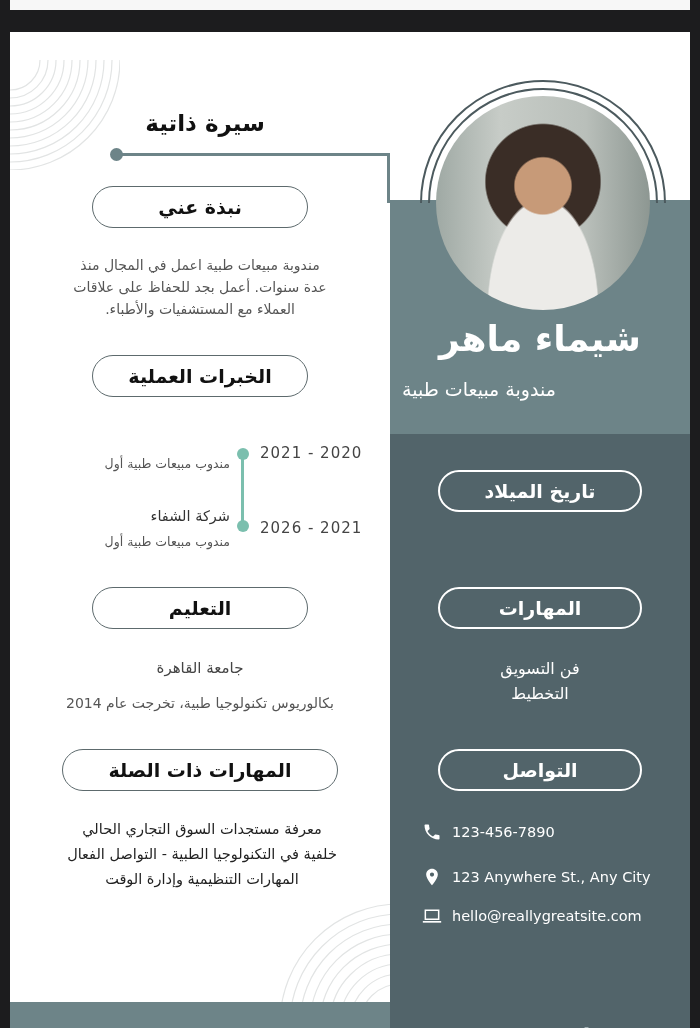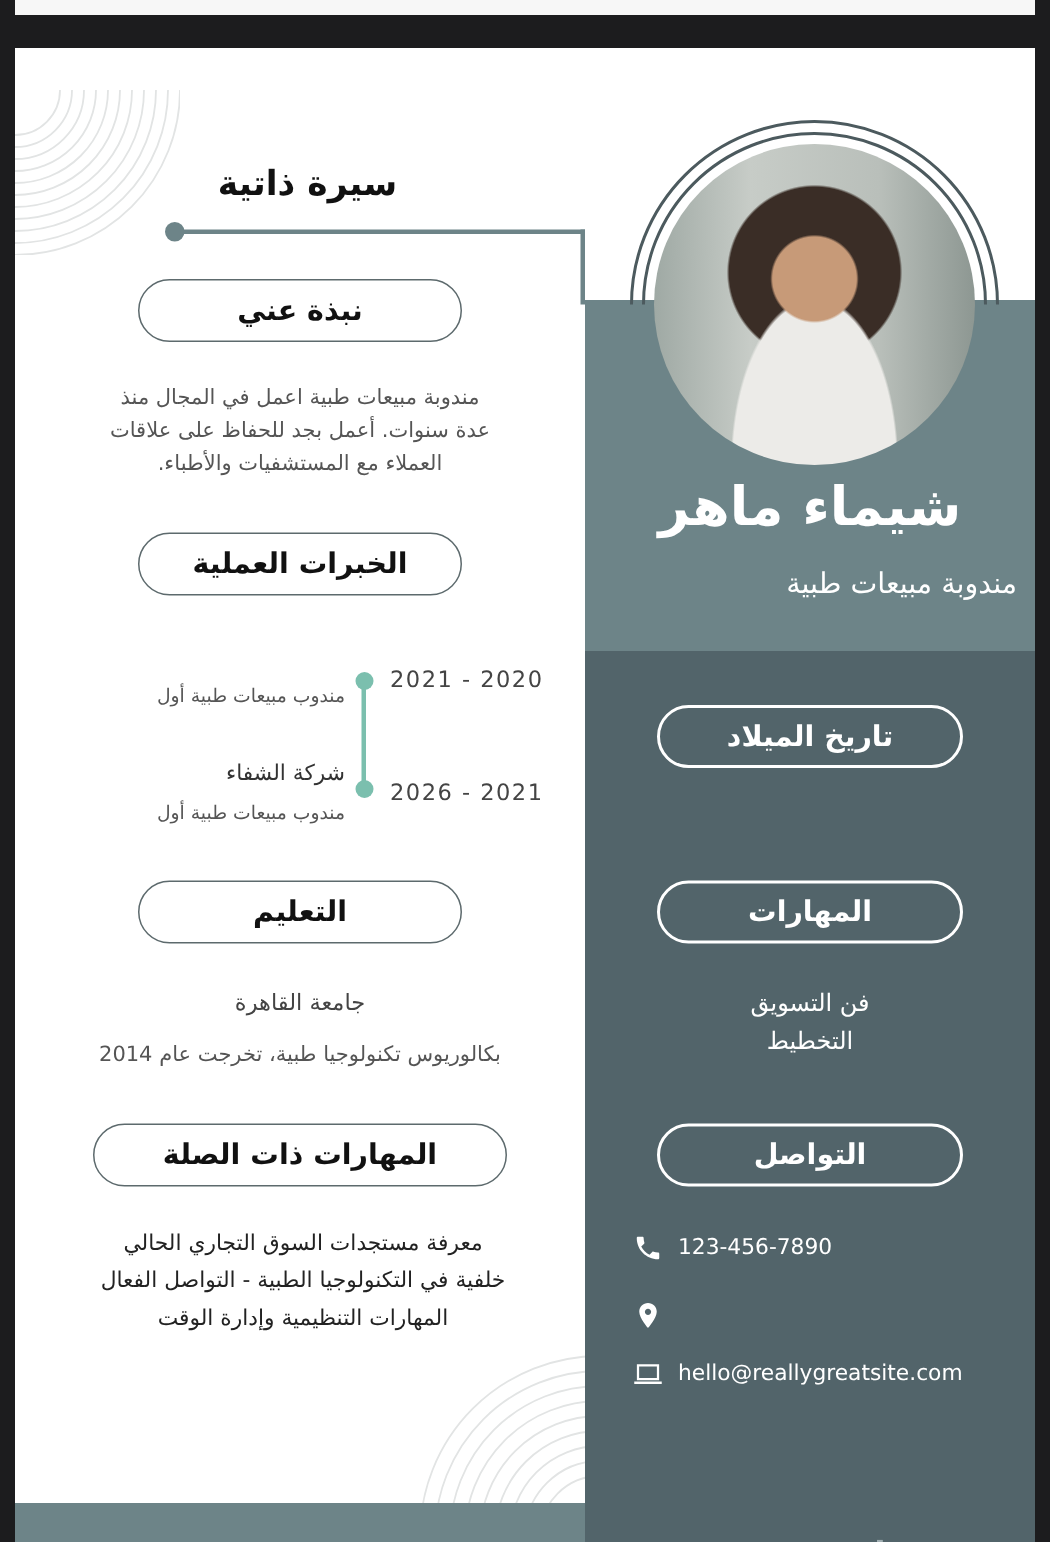--- a/index.html
+++ b/index.html
@@ -29,21 +29,21 @@
   
   .photo-ring-outer { position: absolute; left: 410px; top: 48px; width: 246px; height: 246px; border-radius: 50%; border: 2.5px solid #4c5a5e; clip-path: inset(0 0 50% 0); }
   .photo-ring-inner { position: absolute; left: 418px; top: 56px; width: 230px; height: 230px; border-radius: 50%; border: 2.5px solid #4c5a5e; clip-path: inset(0 0 50% 0); }
   .photo { position: absolute; left: 426px; top: 64px; width: 214px; height: 214px; border-radius: 50%; overflow: hidden;
            background: radial-gradient(circle at 50% 42%, #c79a78 0 17%, transparent 18%),
                        radial-gradient(ellipse at 50% 100%, #ecebe8 0 36%, transparent 37%),
                        radial-gradient(circle at 50% 40%, #3a2d26 0 34%, transparent 35%),
                        linear-gradient(90deg, #9fa9a4 0%, #c7ccc7 30%, #b9bfba 70%, #8d9792 100%); }
 
   .name { position: absolute; left: 392px; top: 286px; width: 276px; text-align: center; font-size: 36px; color: #ffffff; direction: rtl; font-weight: bold; letter-spacing: 1px; }
-  .role { position: absolute; left: 392px; top: 346px; width: 276px; text-align: right; font-size: 19px; color: #ffffff; direction: rtl; }
+  .role { position: absolute; left: 392px; top: 346px; width: 276px; text-align: left; font-size: 19px; color: #ffffff; direction: rtl; }
 
   
   .pill { position: absolute; height: 42px; border-radius: 21px; display: flex; align-items: center; justify-content: center; direction: rtl; font-size: 19px; font-weight: bold; }
   .pill-light { border: 1.5px solid #5d6a6d; color: #111; background: #fff; }
   .pill-dark { border: 2px solid #ffffff; color: #ffffff; background: transparent; }
 
   .text-block { position: absolute; direction: rtl; text-align: center; color: #555; font-size: 14px; line-height: 22px; }
   .dark-text { color: #222; font-size: 14.5px; line-height: 25px; }
 
   
@@ -171,20 +171,21 @@
   <div class="contact-row" style="top:790px;">
     <svg viewBox="0 0 24 24">
         <path fill="#fff" d="M6.6 10.8c1.4 2.8 3.8 5.1 6.6 6.6l2.2-2.2c.3-.3.7-.4 1-.2 1.1.4 2.3.6 3.6.6.6 0 1 .4 1 1V20c0 .6-.4 1-1 1C10.6 21 3 13.4 3 4c0-.6.4-1 1-1h3.5c.6 0 1 .4 1 1 0 1.3.2 2.5.6 3.6.1.3 0 .7-.2 1l-2.3 2.2z"></path>
       </svg>
     <span>123-456-7890</span>
   </div>
   <div class="contact-row" style="top:835px;">
     <svg viewBox="0 0 24 24">
         <path fill="#fff" d="M12 2C8.1 2 5 5.1 5 9c0 5.2 7 13 7 13s7-7.8 7-13c0-3.9-3.1-7-7-7zm0 9.5c-1.4 0-2.5-1.1-2.5-2.5S10.6 6.5 12 6.5s2.5 1.1 2.5 2.5-1.1 2.5-2.5 2.5z"></path>
       </svg>
+    <span>123 Anywhere St., Any City</span>
   </div>
   <div class="contact-row" style="top:874px;">
     <svg viewBox="0 0 24 24">
         <path fill="none" stroke="#fff" stroke-width="1.8" d="M4 5h16v11H4z"></path>
         <path fill="#fff" d="M1 18h22v2H1z"></path>
       </svg>
     <span>hello@reallygreatsite.com</span>
   </div>
 
   <div class="watermark">حراج</div>

